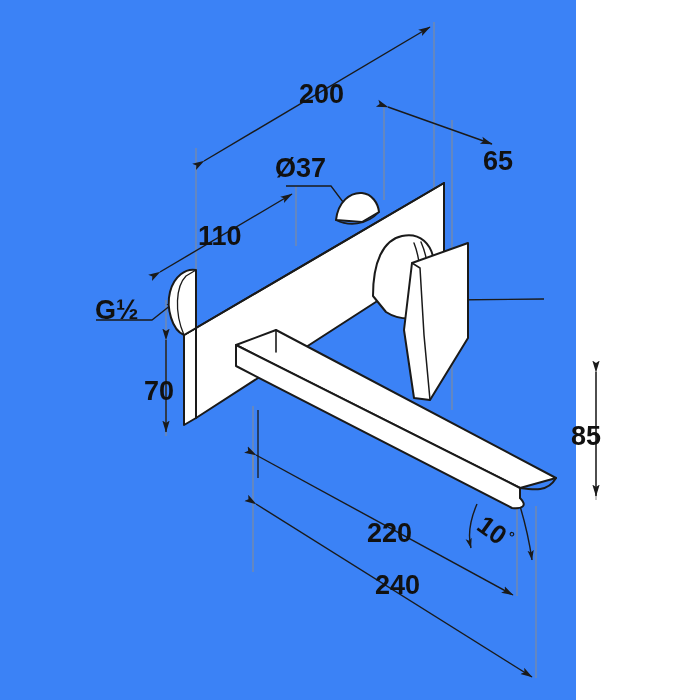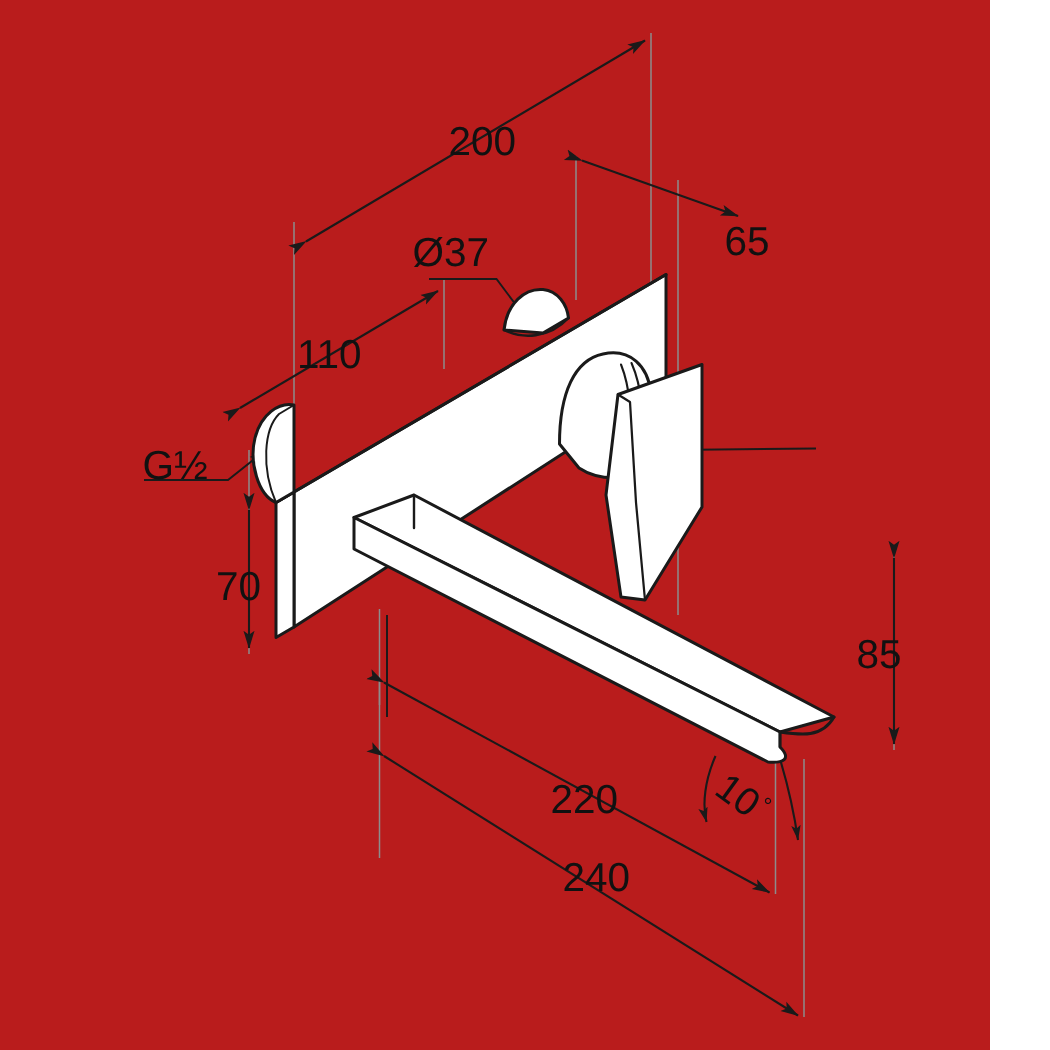--- a/index.html
+++ b/index.html
@@ -1,18 +1,18 @@
 <!DOCTYPE html>
 <html><head>
 <meta charset="utf-8">
 <style>
   html,body{margin:0;padding:0;background:#ffffff;}
   body{width:700px;height:700px;overflow:hidden;
        font-family:"Liberation Sans",sans-serif;}
-  #stage{position:relative;width:660px;height:700px;background:#b91c1c;}
+  #stage{position:relative;width:576px;height:700px;background:#3b82f6;font-weight:bold;}
   #stage svg{position:absolute;left:0;top:0;}
   .dimtext{font-family:"Liberation Sans",sans-serif;font-size:27px;fill:#111;}
   .degtext{font-family:"Liberation Sans",sans-serif;font-size:26px;fill:#111;}
   .degsym{font-size:15px;}
 </style>
 </head>
 <body>
 
 <div id="stage">
 

